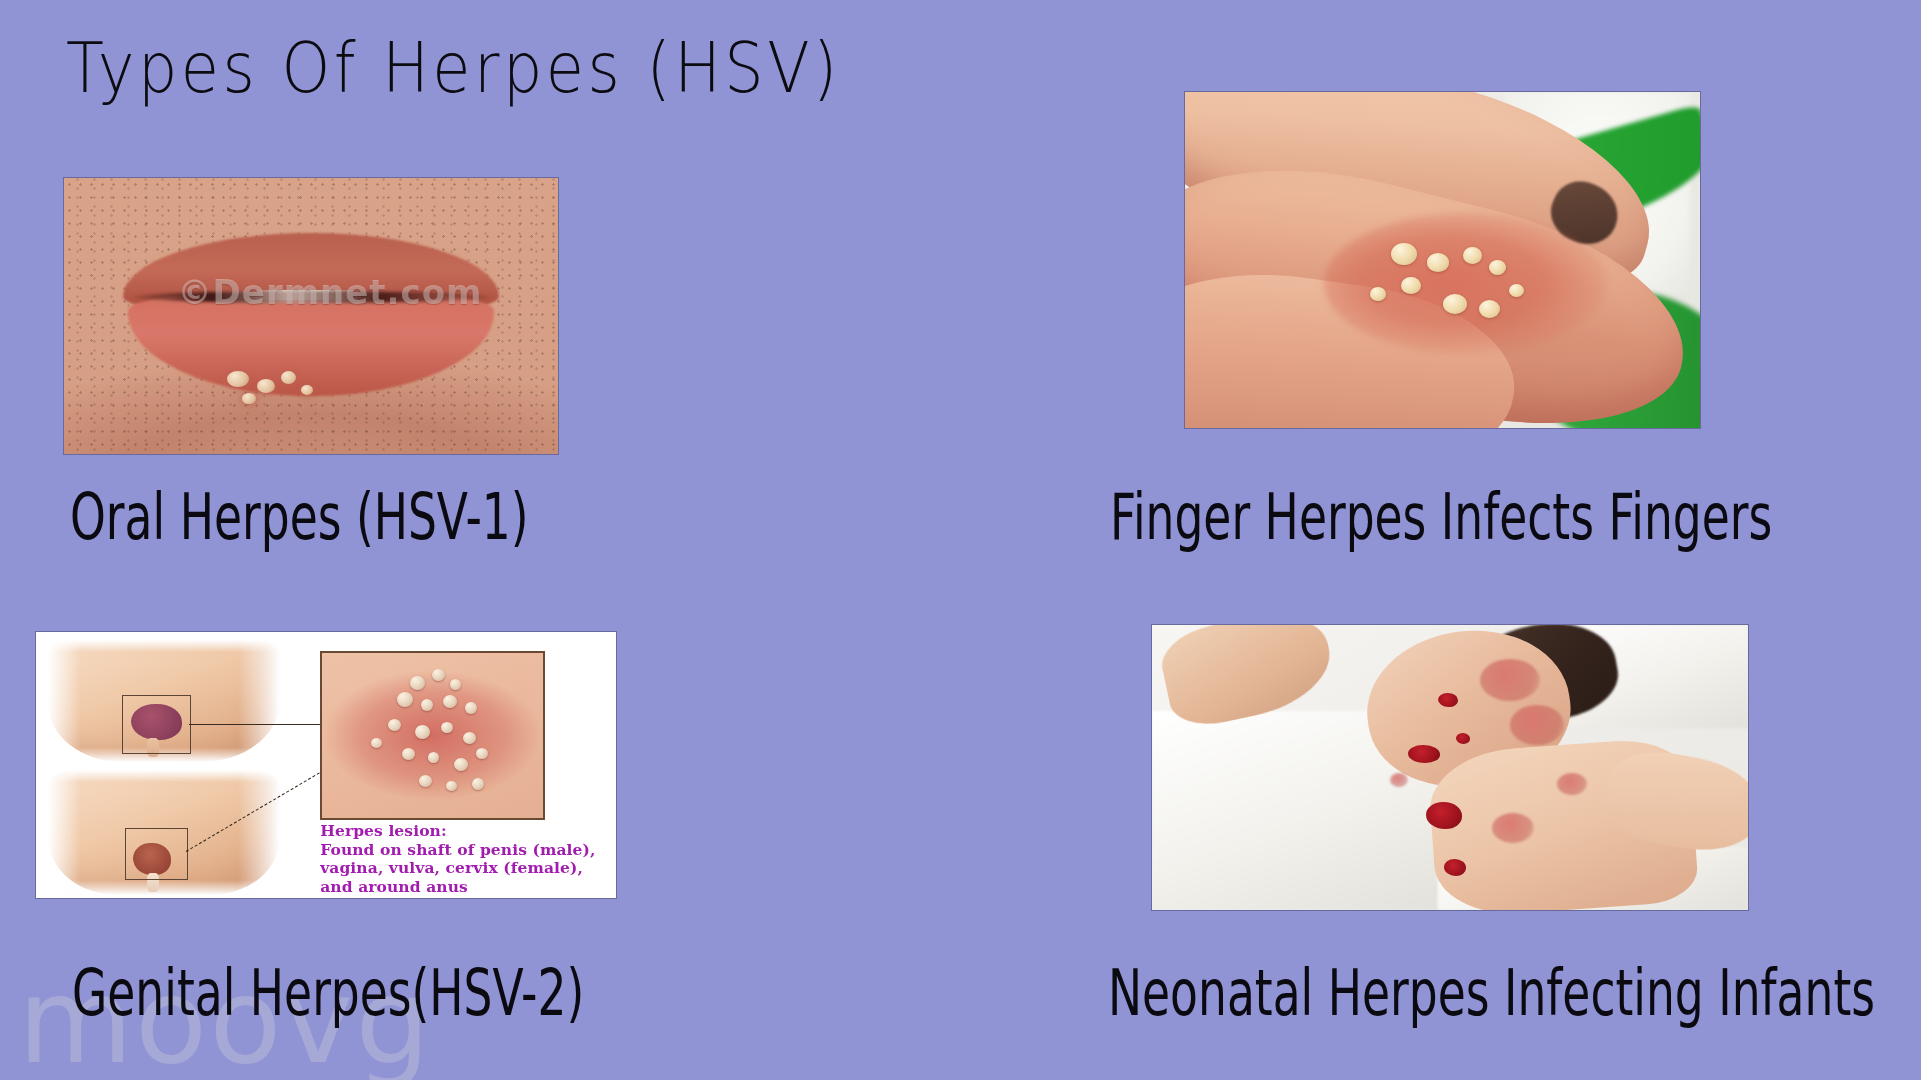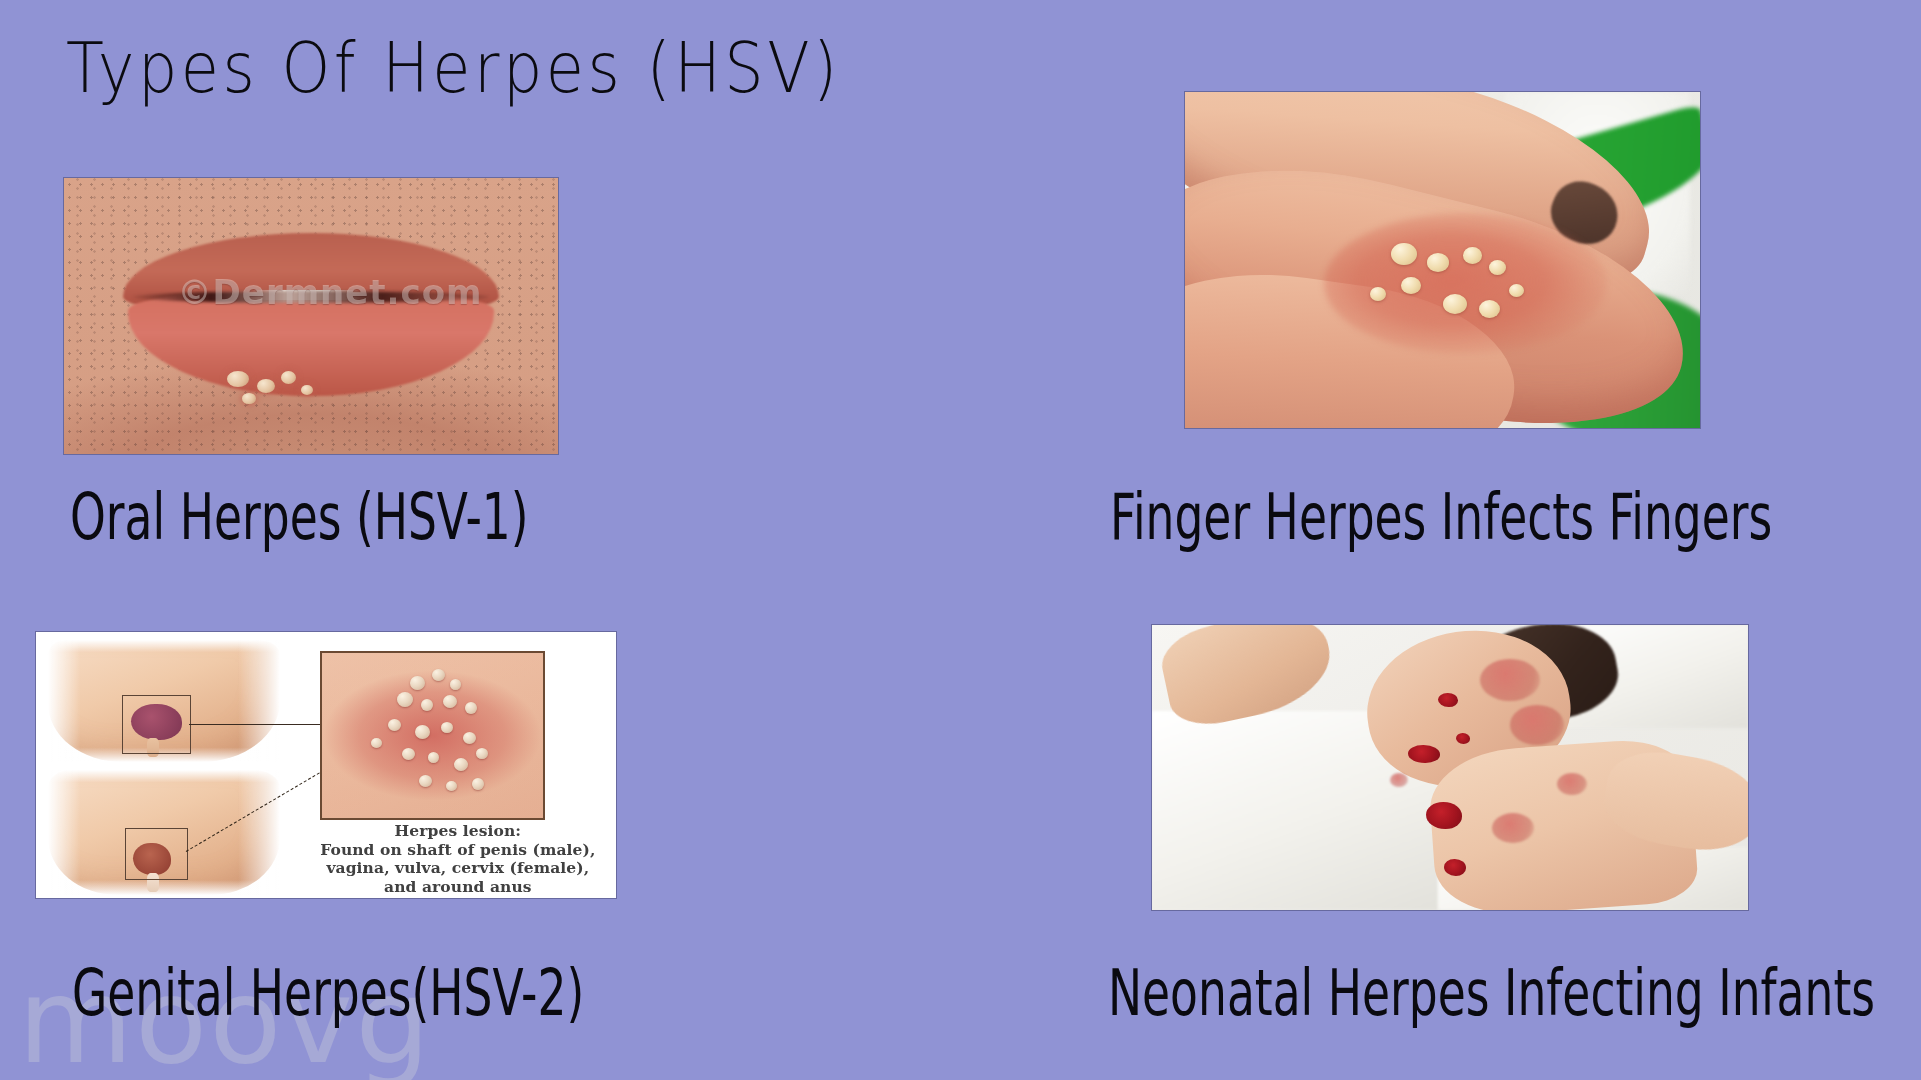--- a/index.html
+++ b/index.html
@@ -259,25 +259,24 @@
     position: absolute;
     background: radial-gradient(circle at 33% 27%, #fbf2e3 0%, #e9d7c1 48%, #cfae93 100%);
     border-radius: 50%;
     box-shadow: 0 1px 2px rgba(140,60,55,.55);
   }
   #lesion-caption {
     position: absolute; left: 49%; top: 71.5%;
     font-family: "DejaVu Serif", serif;
     font-size: 15.5px;
     font-weight: 700;
-    color: #404040;
+    color: #a21caf;
     line-height: 1.20;
     letter-spacing: .1px;
     white-space: pre;
-    text-align: center;
   }
 
   
   #photo-neonatal {
     left: 1152px; top: 625px; width: 596px; height: 285px;
     background: linear-gradient(150deg, #f7f6f3 0%, #efeeea 40%, #e9e8e3 100%);
   }
   .linen {
     position: absolute;
     background: linear-gradient(160deg, #ffffff 0%, #f2f1ec 55%, #e2e1db 100%);

